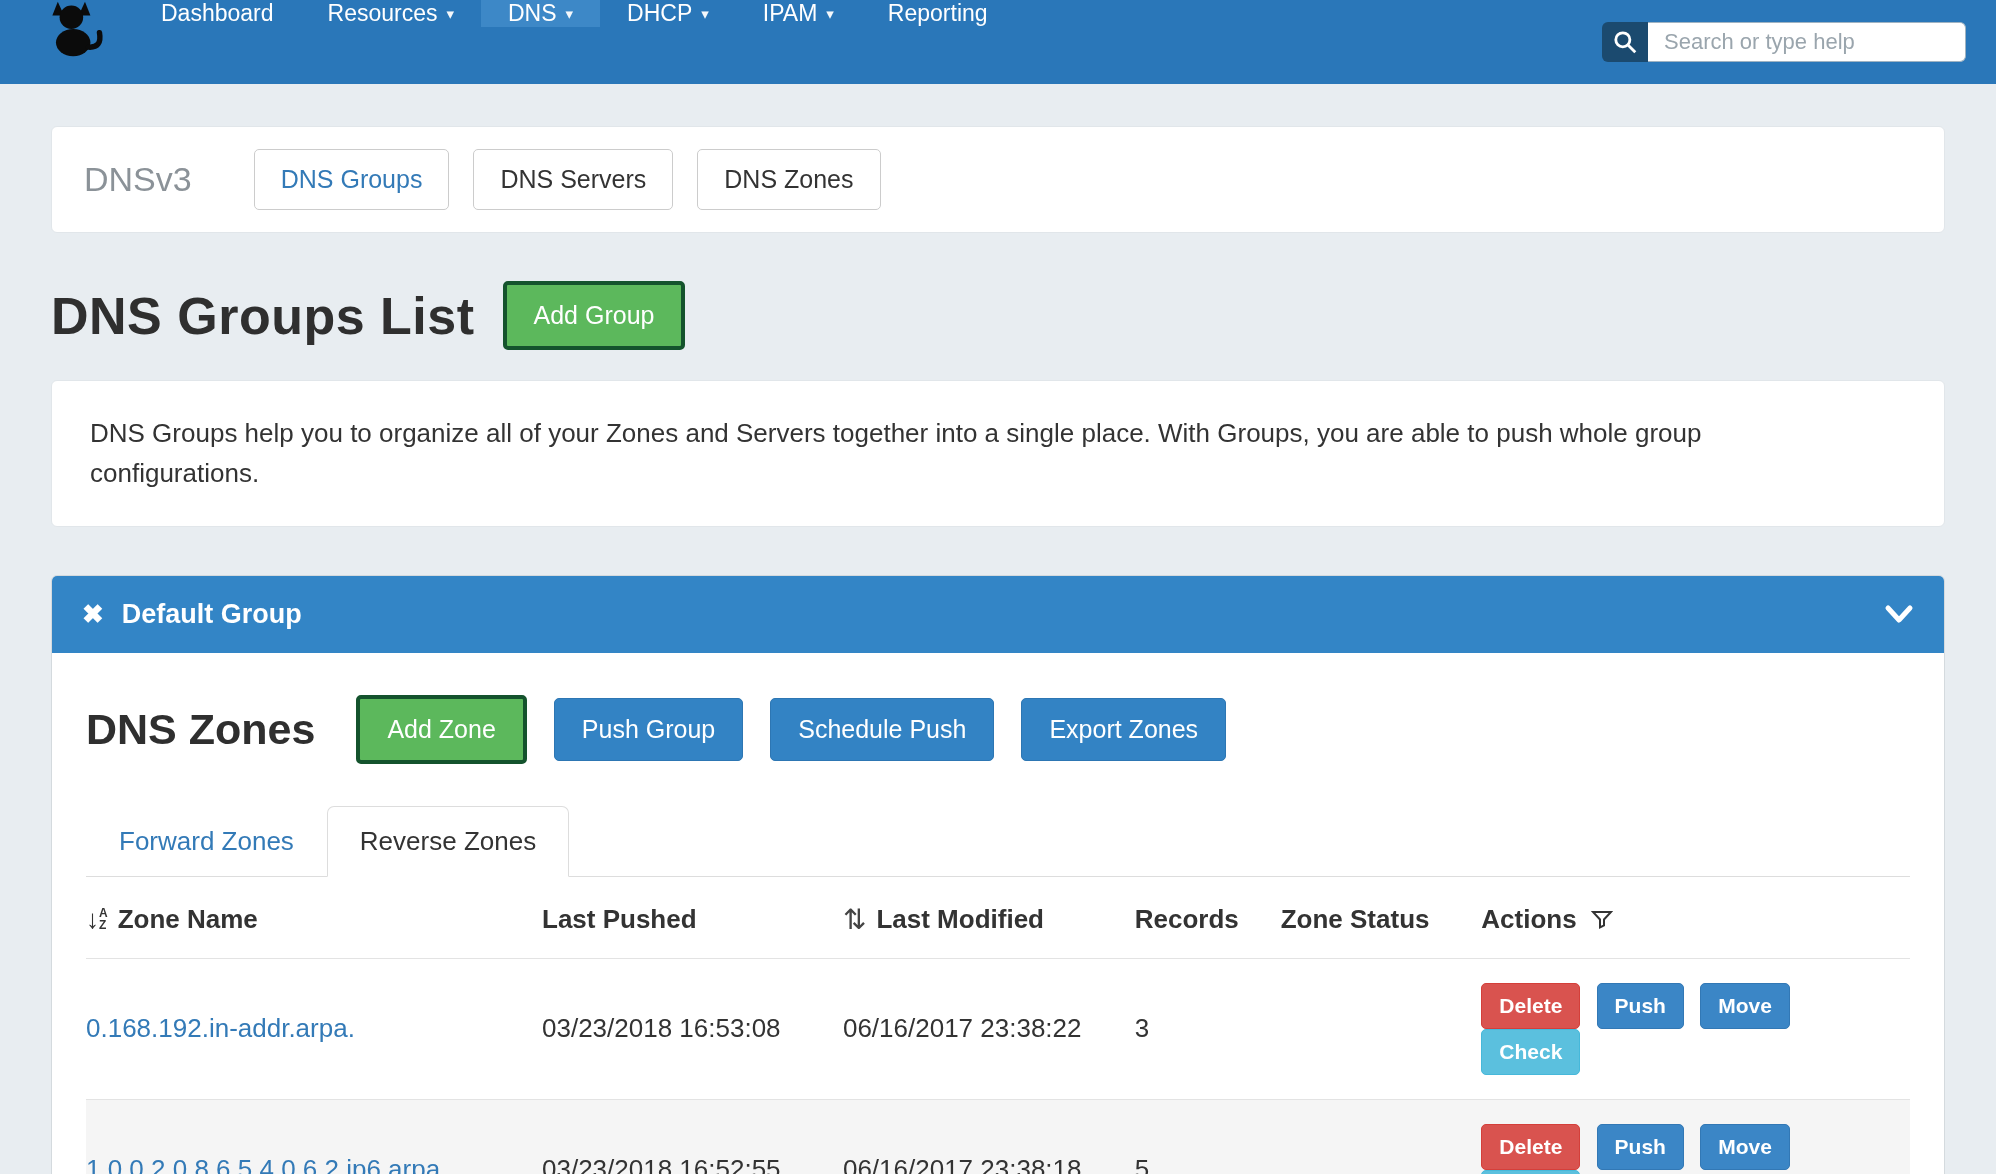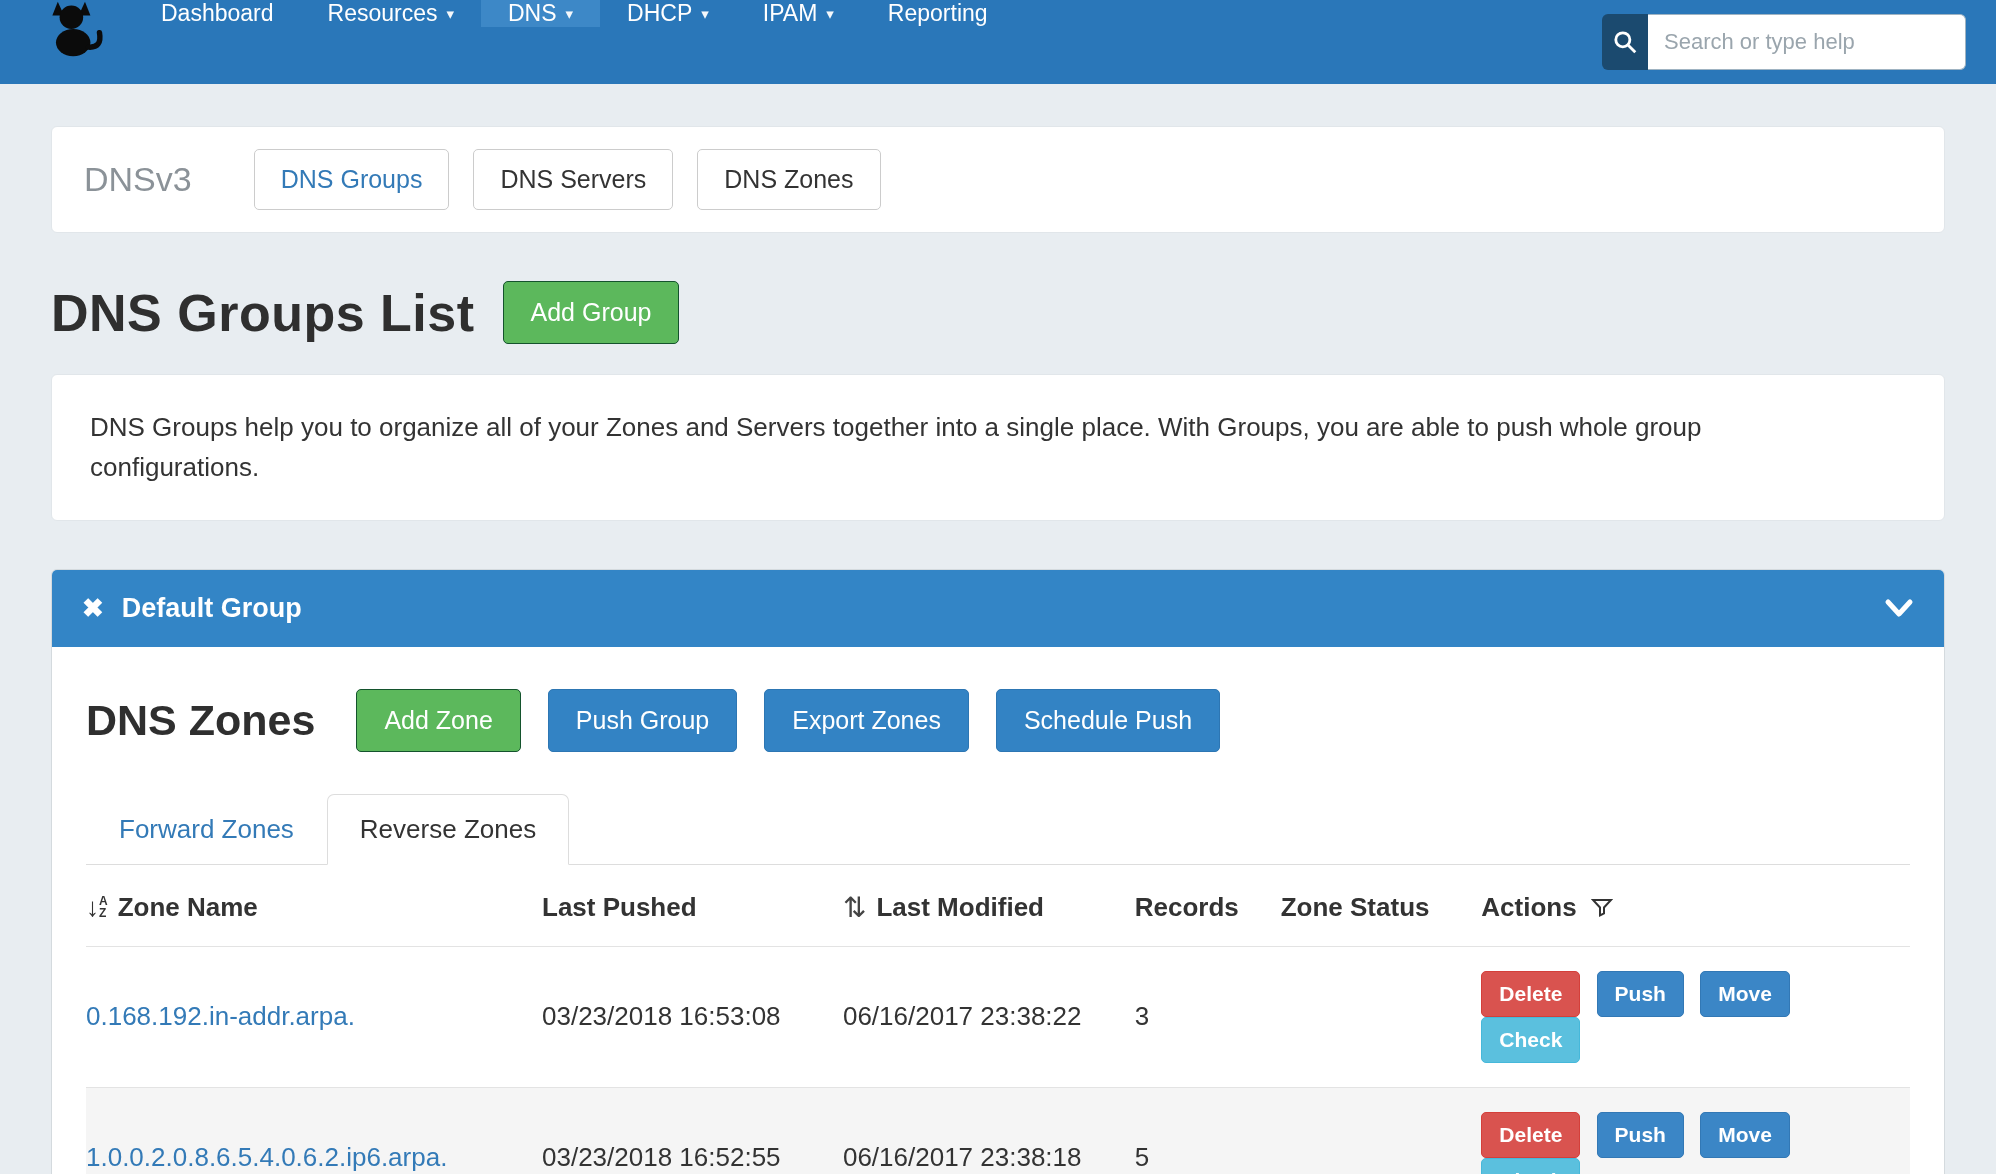--- a/index.html
+++ b/index.html
@@ -23,21 +23,21 @@
   .nav-items { display: flex; align-items: stretch; }
   .nav-item {
     display: flex; align-items: center; gap: 9px;
     padding: 0 27px; color: #fff; font-size: 23px;
     text-decoration: none; cursor: pointer; white-space: nowrap;
   }
   .nav-item.active { background: #3d88c7; }
   .caret { font-size: 15px; opacity: .95; }
   .nav-search {
     margin-left: auto; align-self: center;
-    display: flex; align-items: stretch; height: 56px;
+    display: flex; align-items: stretch; height: 40px;
   }
   .search-btn {
     width: 46px; background: #1b4a6f;
     border-radius: 6px 0 0 6px;
     display: flex; align-items: center; justify-content: center;
     cursor: pointer;
   }
   .search-input {
     width: 318px; border: 1px solid #9fb3c2; border-left: none;
     border-radius: 0 6px 6px 0; padding: 0 16px;
@@ -61,21 +61,21 @@
     background: #fff; border: 1px solid #ccc; border-radius: 5px;
     font-size: 25px; padding: 15px 26px; color: #333; cursor: pointer;
     font-family: "Liberation Sans", sans-serif;
   }
   .btn-outline.selected { color: #337ab7; }
 
   .title-row { display: flex; align-items: center; gap: 28px; margin: 48px 0 30px; }
   .page-title { font-size: 52px; font-weight: bold; color: #2f2f2f; margin: 0; letter-spacing: .5px; }
 
   .btn { border-radius: 5px; color: #fff; cursor: pointer; font-family: "Liberation Sans", sans-serif; }
-  .btn-green { background: #5cb85c; border: 1px solid #14532d; }
+  .btn-green { background: #5cb85c; border: 4px solid #14532d; }
   .btn-blue  { background: #3383c4; border: 1px solid #2d76b3; }
   .btn-lg { font-size: 25px; padding: 16px 27px; }
 
   .desc-card { padding: 32px 38px; font-size: 26px; line-height: 1.55; color: #333; }
   .desc-card p { margin: 0; max-width: 1780px; }
 
   
   .group-panel { margin-top: 48px; border: 1px solid #d4dade; border-radius: 6px; background: #fff; }
   .group-header {
     background: #3385c6; color: #fff; height: 77px;
@@ -211,22 +211,22 @@
         </svg>
       </span>
     </header>
 
     <div class="panel-body">
 
       <div class="zones-row">
         <h2 class="section-title">DNS Zones</h2>
         <button class="btn btn-green btn-lg">Add Zone</button>
         <button class="btn btn-blue btn-lg">Push Group</button>
+        <button class="btn btn-blue btn-lg">Schedule Push</button>
         <button class="btn btn-blue btn-lg">Export Zones</button>
-        <button class="btn btn-blue btn-lg">Schedule Push</button>
       </div>
 
       <div class="tabs">
         <a class="tab link">Forward Zones</a>
         <a class="tab active">Reverse Zones</a>
       </div>
 
       <table class="zones">
         <thead>
           <tr>

